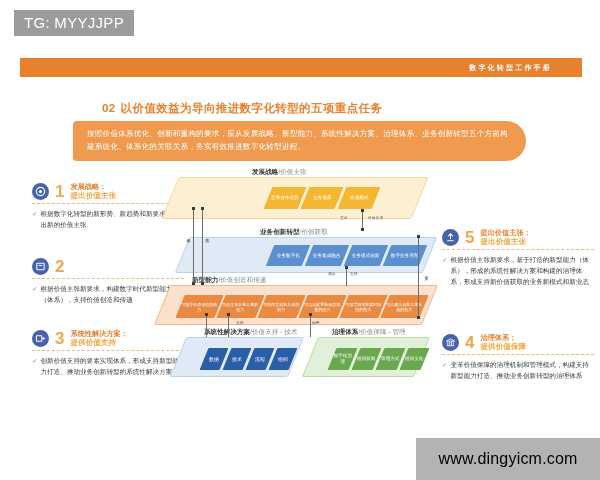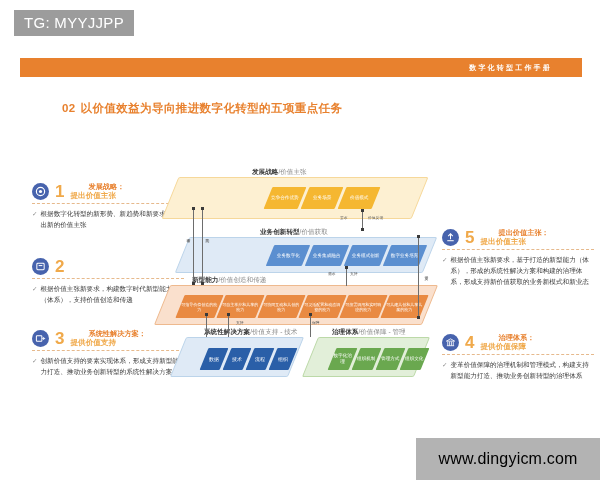--- a/index.html
+++ b/index.html
@@ -30,21 +30,21 @@
     color: #ffffff; font-size: 7px; letter-spacing: 2.2px;
     font-weight: bold;
   }
 
   
   .sec-title {
     position: absolute; left: 62px; top: 101px;
     color: #e8812e; font-size: 11.5px; font-weight: bold;
     letter-spacing: .4px; white-space: nowrap;
   }
-  .sec-title .num { margin-right: 5px; }
+  .sec-title .num { margin-right: 5px; margin-left: 40px; }
 
   
   .intro {
     position: absolute; left: 73px; top: 121px;
     width: 453px; padding: 7px 14px 8px 14px;
     background: #ef9a4e; color: #ffffff;
     border-radius: 4px 22px 22px 4px;
     font-size: 7.6px; line-height: 1.65; letter-spacing: .2px;
   }
 
@@ -58,21 +58,21 @@
     background: #4763ad; color: #fff;
     display: flex; align-items: center; justify-content: center;
     font-size: 9px; flex: 0 0 auto;
   }
   .task-badge svg { display:block; }
   .task-num {
     font-size: 17px; font-weight: bold; color: #f0a94a;
     line-height: 1; margin: 0 2px;
   }
   .task-titles { line-height: 1.25; }
-  .task-t1 { font-size: 7.2px; font-weight: bold; color: #e8812e; white-space: nowrap; margin-left: 18px; }
+  .task-t1 { font-size: 7.2px; font-weight: bold; color: #e8812e; white-space: nowrap; }
   .task-t2 { font-size: 7.6px; font-weight: bold; color: #f0a94a; white-space: nowrap; }
   .task-rule { margin-top: 3px; border-top: 1px dashed #e6b98c; }
   .task-body {
     margin-top: 5px; display: flex; gap: 3px;
     font-size: 6.6px; line-height: 1.62; color: #3a3a3a;
   }
   .task-check { color: #8a8a8a; flex: 0 0 auto; font-size: 6.5px; }
 
   .t1 { left: 32px; top: 182px; }
   .t2 { left: 32px; top: 258px; }
@@ -178,20 +178,21 @@
   <div class="tg-tag">TG: MYYJJPP</div>
 
   <div class="header-band">
     <div class="htitle">数字化转型工作手册</div>
   </div>
 
   <div class="sec-title">
     <span class="num">02</span><span>以价值效益为导向推进数字化转型的五项重点任务</span>
   </div>
 
+  <div class="intro">按照价值体系优化、创新和重构的要求，应从发展战略、新型能力、系统性解决方案、治理体系、业务创新转型五个方面构建系统化、体系化的关联关系，务实有效推进数字化转型进程。</div>
 
   <div class="task t1">
     <div class="task-head">
       <div class="task-badge">
         <svg width="11" height="11" viewBox="0 0 24 24">
             <circle cx="12" cy="12" r="9" fill="none" stroke="#fff" stroke-width="2.5"></circle>
             <circle cx="12" cy="12" r="3.5" fill="#fff"></circle>
           </svg>
       </div>
       <div class="task-num">1</div>

